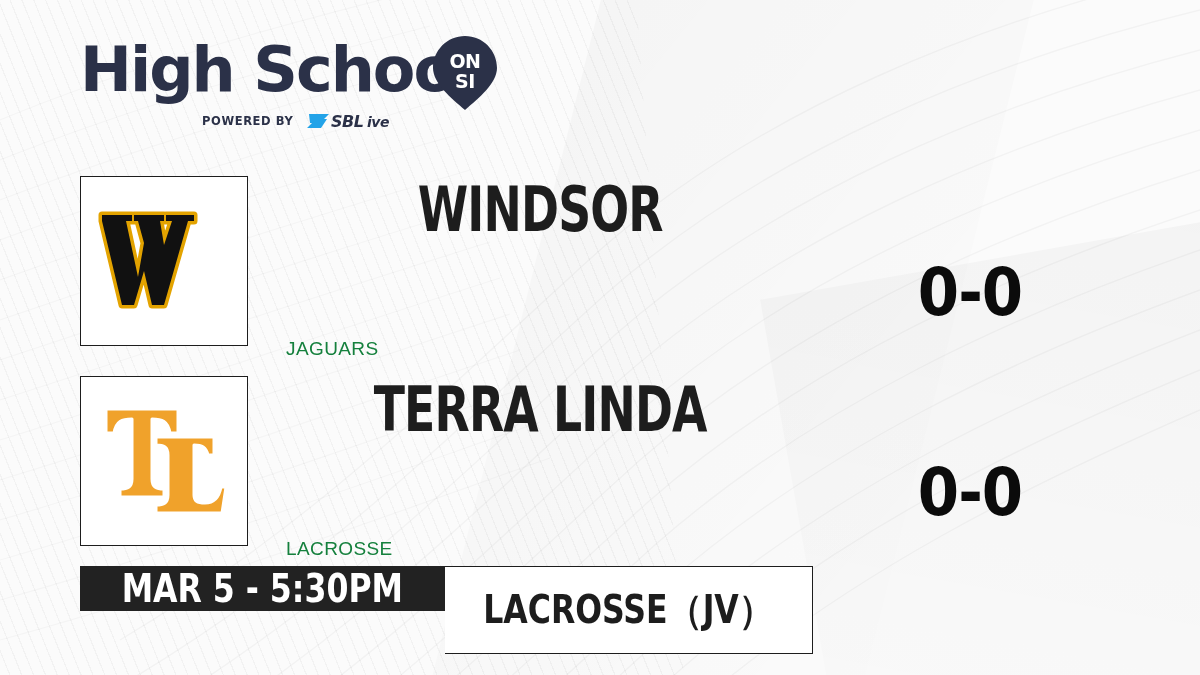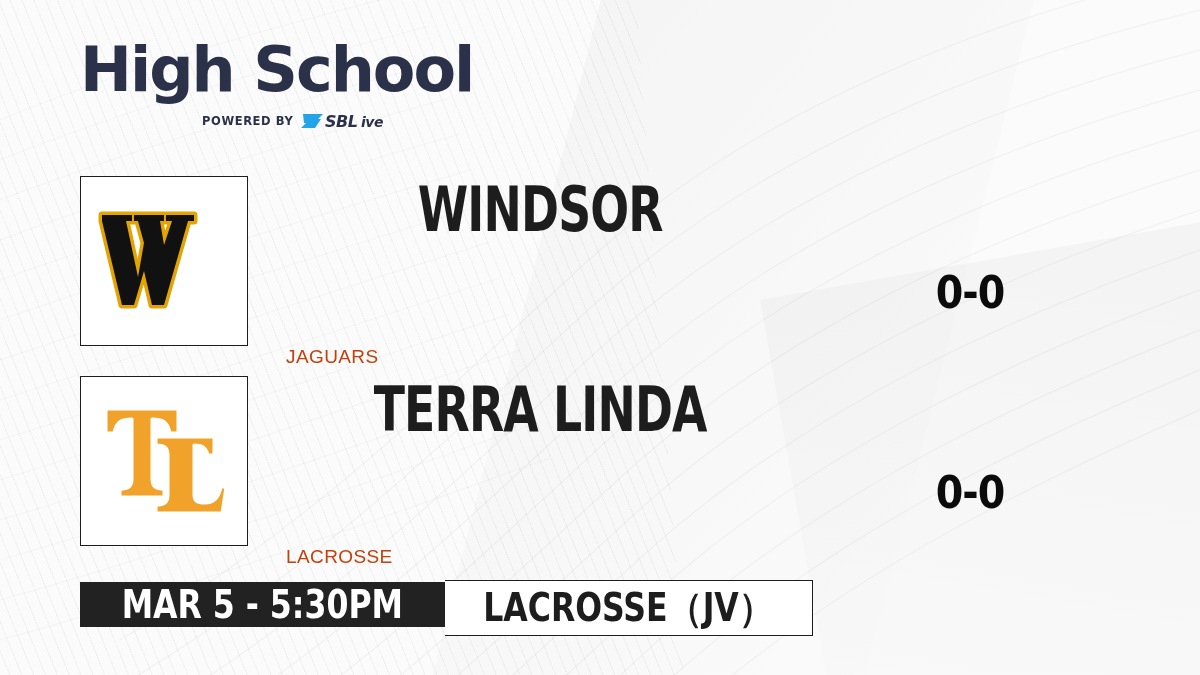--- a/index.html
+++ b/index.html
@@ -82,21 +82,21 @@
     width: 64px;
     height: 74px;
   }
   #pin svg { display: block; }
   #powered {
     position: absolute;
     left: 122px;
     top: 77px;
     display: flex;
     align-items: center;
-    gap: 8px;
+    gap: 14px;
     white-space: nowrap;
   }
   #powered-label {
     font-family: "DejaVu Sans", sans-serif;
     font-weight: 700;
     font-size: 11.5px;
     letter-spacing: 0.6px;
     color: #2b3148;
   }
   #sblive-mark { display: block; }
@@ -146,48 +146,47 @@
     margin-top: 2px;
   }
   .team-mascot {
     position: absolute;
     left: 0;
     top: 162px;
     font-family: "Liberation Sans", sans-serif;
     font-weight: 400;
     font-size: 19px;
     letter-spacing: 0.4px;
-    color: #c2410c;
-    white-space: nowrap;
-    margin-top: 8px;
+    color: #15803d;
+    white-space: nowrap;
   }
 
   .score {
     position: absolute;
     left: 860px;
     width: 220px;
     text-align: center;
     font-family: "DejaVu Sans Condensed", "Liberation Sans Narrow", "Liberation Sans", sans-serif;
     font-weight: 700;
-    font-size: 44px;
+    font-size: 66px;
     line-height: 66px;
     letter-spacing: -1px;
     color: #0b0b0b;
   }
   .score-away { top: 260px; }
   .score-home { top: 460px; }
 
   
   #footer-bar {
     position: absolute;
     left: 80px;
     top: 566px;
     height: 76px;
     display: flex;
-    align-items: center;
+    align-items: flex-start;
   }
   #footer-date {
     background: #222222;
     color: #ffffff;
     display: flex;
     align-items: center;
     justify-content: center;
     padding: 0 26px;
     min-width: 286px;
     box-sizing: border-box;
@@ -201,23 +200,22 @@
     transform: scaleX(0.9);
   }
   #footer-sport {
     background: #ffffff;
     border: 1.6px solid #1d1d1d;
     border-left: none;
     box-sizing: border-box;
     display: flex;
     align-items: center;
     justify-content: center;
-    padding: 0 22px;
+    padding: 16px 22px;
     min-width: 348px;
-    margin-top: 8px;
   }
   #footer-sport-text {
     font-family: "DejaVu Sans Condensed", "Liberation Sans Narrow", "Liberation Sans", sans-serif;
     font-weight: 700;
     font-size: 39px;
     letter-spacing: 0px;
     color: #1d1d1d;
     white-space: nowrap;
     transform: scaleX(0.9);
   }
@@ -263,20 +261,27 @@
           <path d="M0,600 C180,550 356,486 540,422"></path>
           <path d="M0,640 C185,590 364,524 550,458"></path>
         </g>
       </svg>
     </div>
   </div>
 
   <div id="brand">
     <div id="brand-wordmark">High School</div>
 
+    <div id="pin">
+      <svg viewBox="0 0 64 74" xmlns="http://www.w3.org/2000/svg" aria-hidden="true">
+        <path d="M32 0 C14.3 0 0 14.3 0 32 C0 47 18 62 32 74 C46 62 64 47 64 32 C64 14.3 49.7 0 32 0 Z" fill="#2b3148"></path>
+        <text x="32" y="32" text-anchor="middle" fill="#ffffff" font-family="DejaVu Sans, sans-serif" font-weight="700" font-size="19" letter-spacing="-0.5">ON</text>
+        <text x="32" y="52" text-anchor="middle" fill="#ffffff" font-family="DejaVu Sans, sans-serif" font-weight="700" font-size="19" letter-spacing="-0.5">SI</text>
+      </svg>
+    </div>
 
     <div id="powered">
       <span id="powered-label">POWERED BY</span>
       <svg id="sblive-mark" width="102" height="20" viewBox="0 0 102 20" xmlns="http://www.w3.org/2000/svg" aria-hidden="true">
         <path d="M2 3 L22 3 L17 8 L7 8 L20 8 L14 17 L0 17 L5 12 L15 12 L3 12 Z" fill="#23a3e8"></path>
         <text x="24" y="16" fill="#2b3148" font-family="DejaVu Sans, sans-serif" font-weight="700" font-style="italic" font-size="16" letter-spacing="-0.5">SBL</text>
         <text x="60" y="16" fill="#2b3148" font-family="DejaVu Sans, sans-serif" font-weight="700" font-style="italic" font-size="14" letter-spacing="-0.5">ive</text>
       </svg>
     </div>
   </div>

